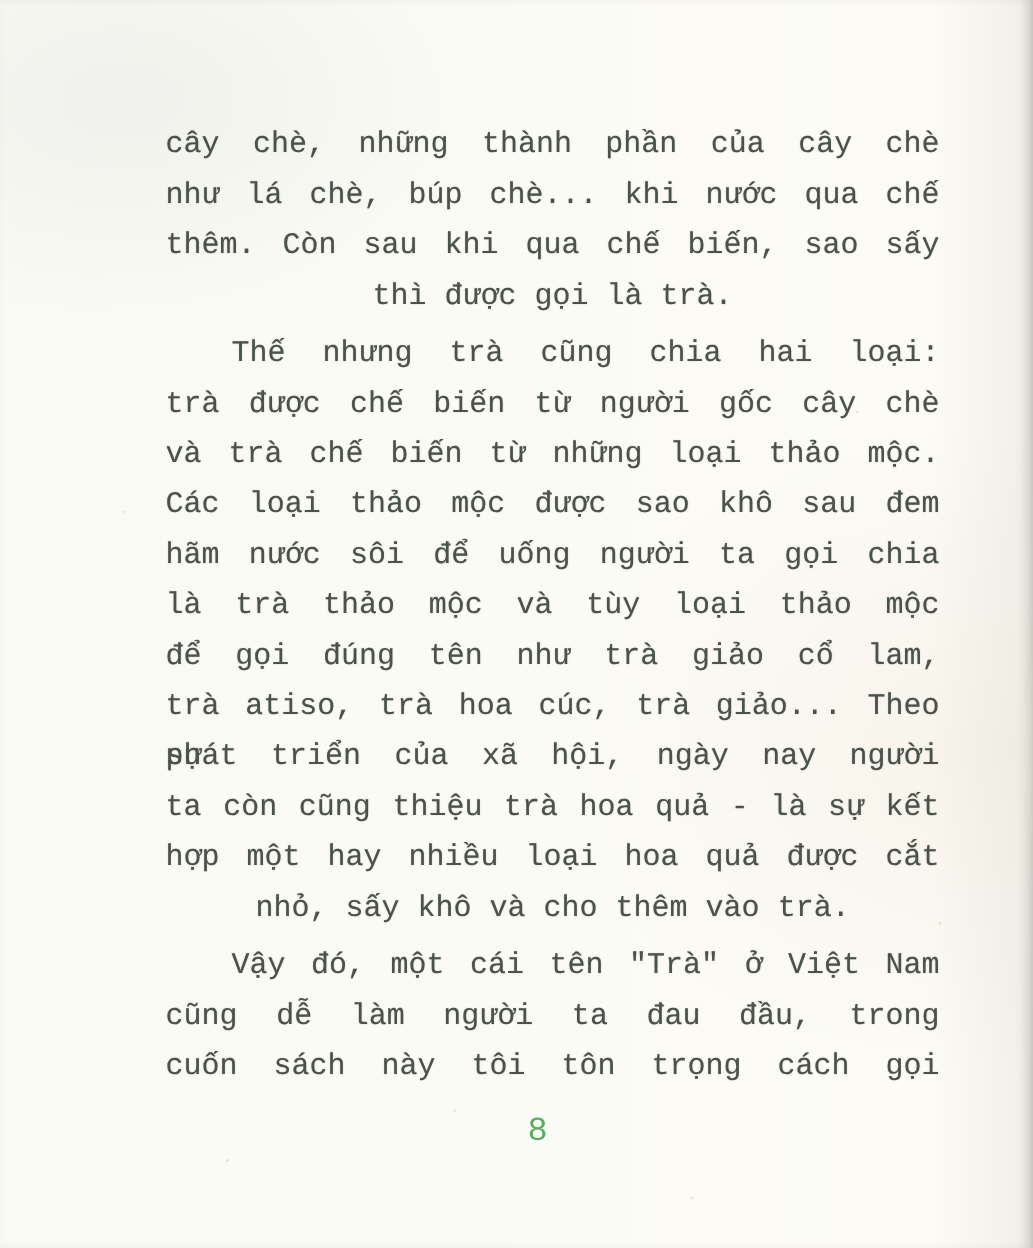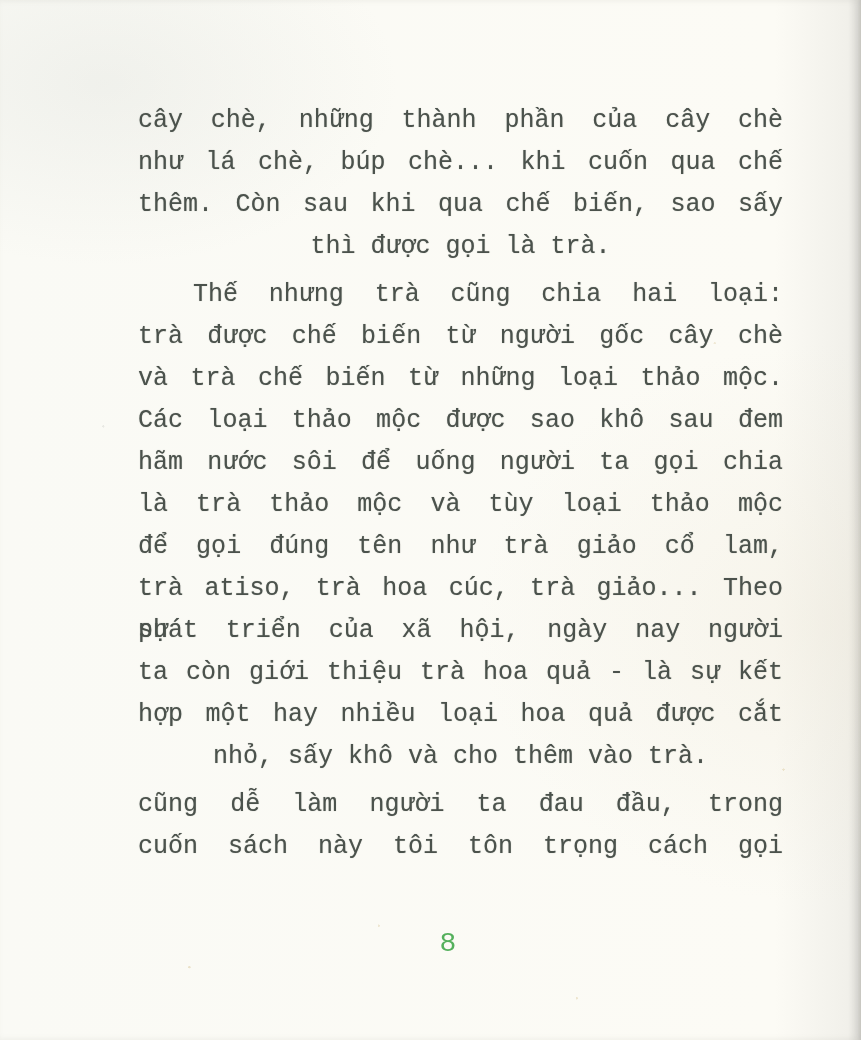--- a/index.html
+++ b/index.html
@@ -71,37 +71,38 @@
     color: var(--page-num, #54b05c);
   }
 </style>
 </head>
 <body>
 
 <div class="page">
   <div class="text-block" id="paragraphs-container">
       <div class="paragraph">
         <div class="line justify">cây chè, những thành phần của cây chè</div>
-        <div class="line justify">như lá chè, búp chè... khi cuốn qua chế</div>
+        <div class="line justify">như lá chè, búp chè... khi nước qua chế</div>
         <div class="line justify">thêm. Còn sau khi qua chế biến, sao sấy</div>
         <div class="line">thì được gọi là trà.</div>
       </div>
       <div class="paragraph">
         <div class="line indent justify">Thế nhưng trà cũng chia hai loại:</div>
         <div class="line justify">trà được chế biến từ người gốc cây chè</div>
         <div class="line justify">và trà chế biến từ những loại thảo mộc.</div>
         <div class="line justify">Các loại thảo mộc được sao khô sau đem</div>
         <div class="line justify">hãm nước sôi để uống người ta gọi chia</div>
         <div class="line justify">là trà thảo mộc và tùy loại thảo mộc</div>
         <div class="line justify">để gọi đúng tên như trà giảo cổ lam,</div>
         <div class="line justify">trà atiso, trà hoa cúc, trà giảo... Theo sự</div>
         <div class="line justify">phát triển của xã hội, ngày nay người</div>
-        <div class="line justify">ta còn giới thiệu trà hoa quả - là sự kết</div>
+        <div class="line justify">ta còn cũng thiệu trà hoa quả - là sự kết</div>
         <div class="line justify">hợp một hay nhiều loại hoa quả được cắt</div>
         <div class="line">nhỏ, sấy khô và cho thêm vào trà.</div>
       </div>
       <div class="paragraph">
+        <div class="line indent justify">Vậy đó, một cái tên "Trà" ở Việt Nam</div>
         <div class="line justify">cũng dễ làm người ta đau đầu, trong</div>
         <div class="line justify">cuốn sách này tôi tôn trọng cách gọi</div>
       </div>
     </div>
   <div class="page-number">8</div>
 </div>
 
 </body></html>

